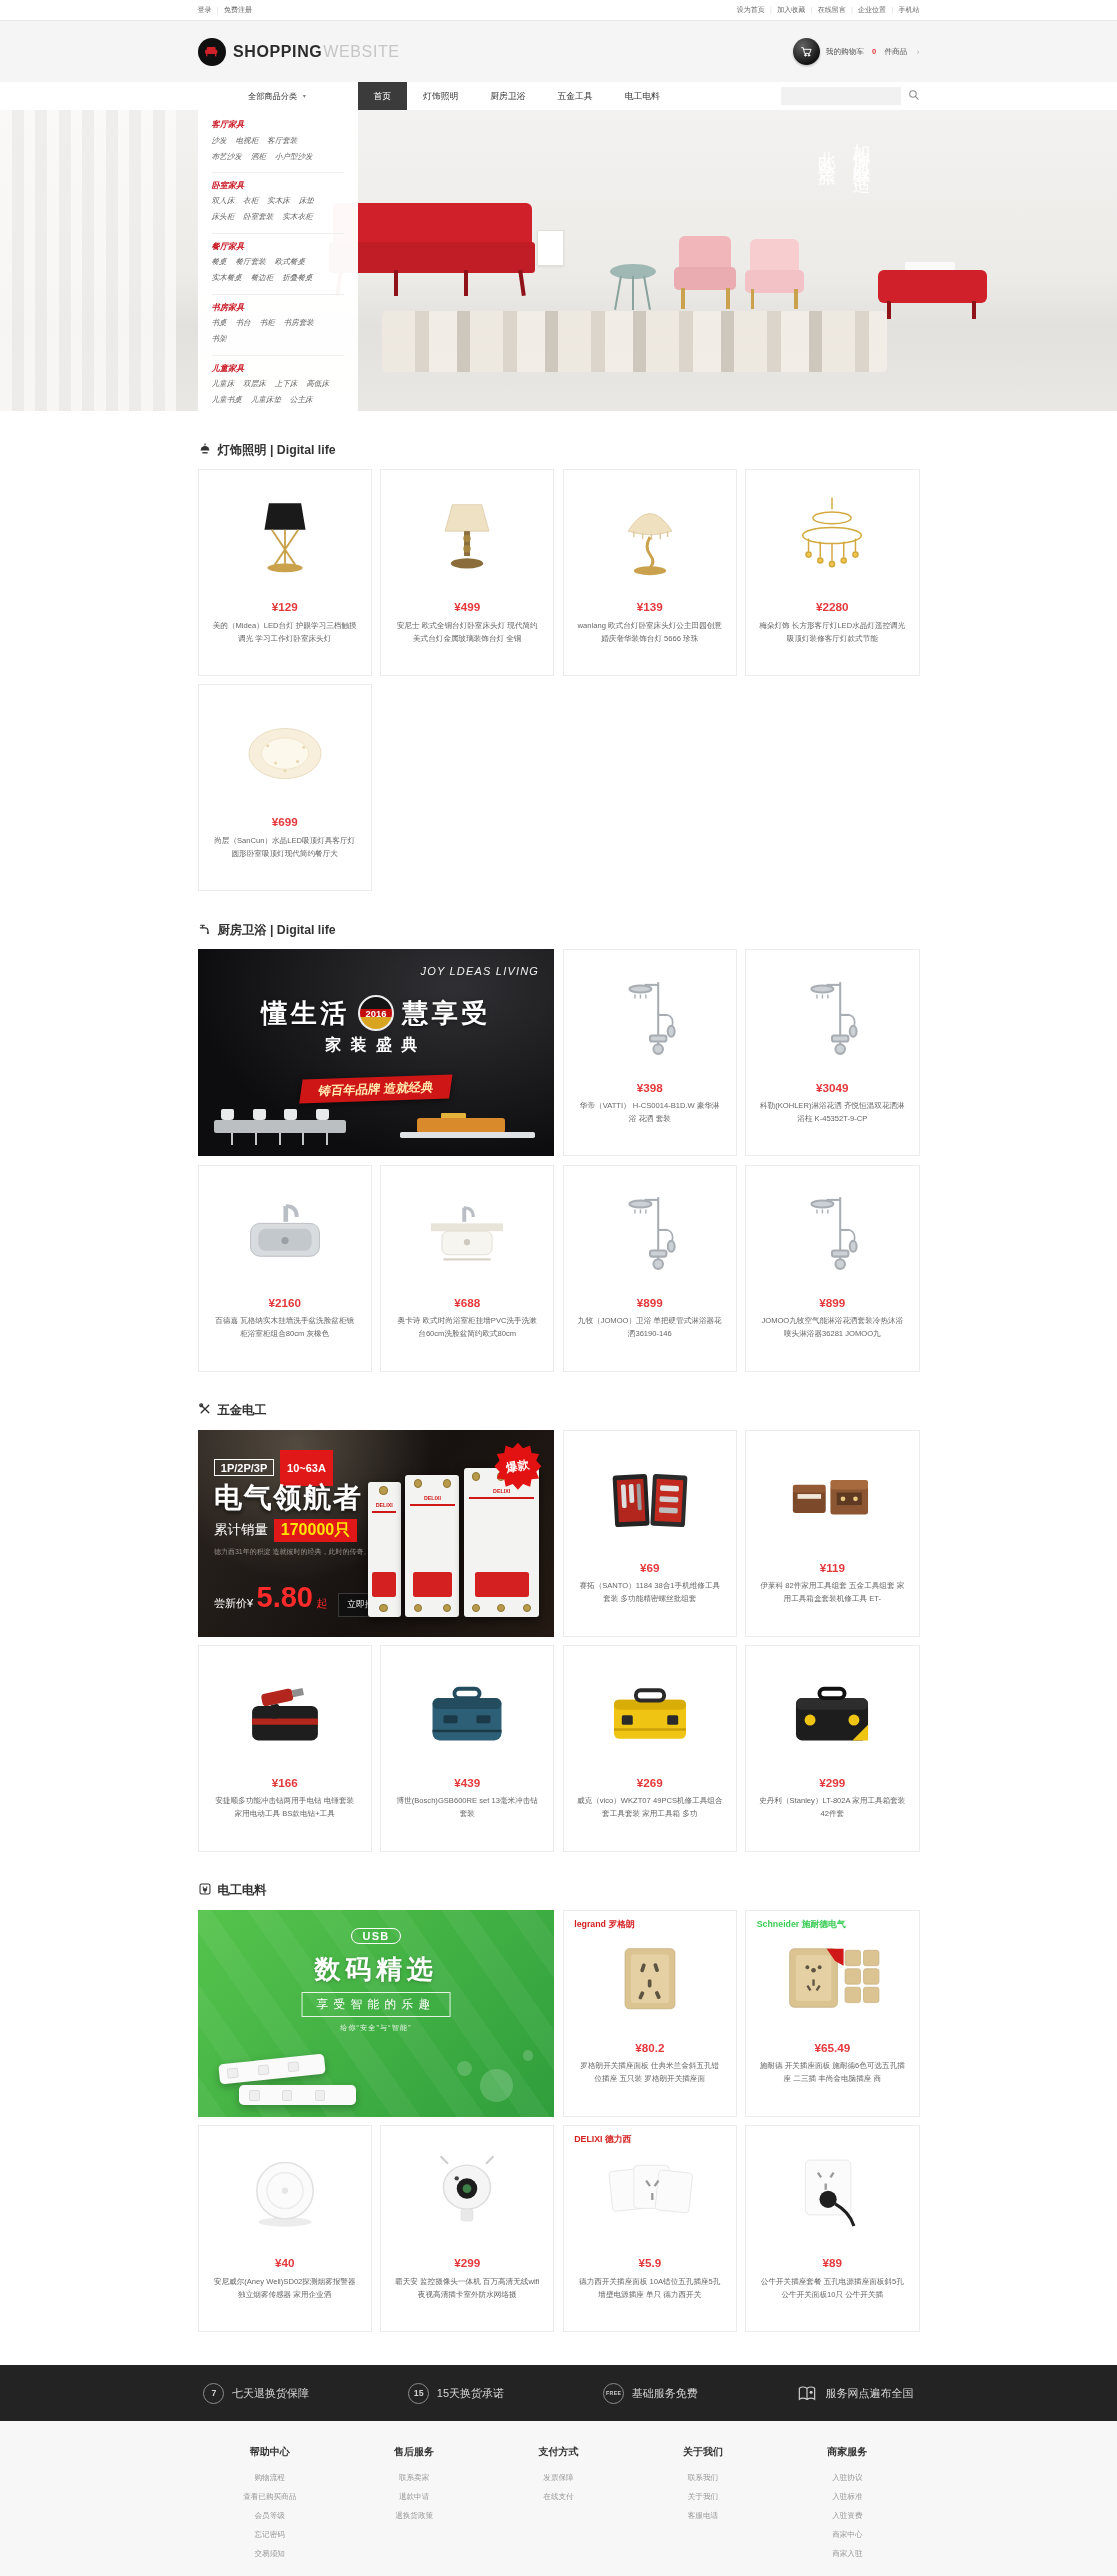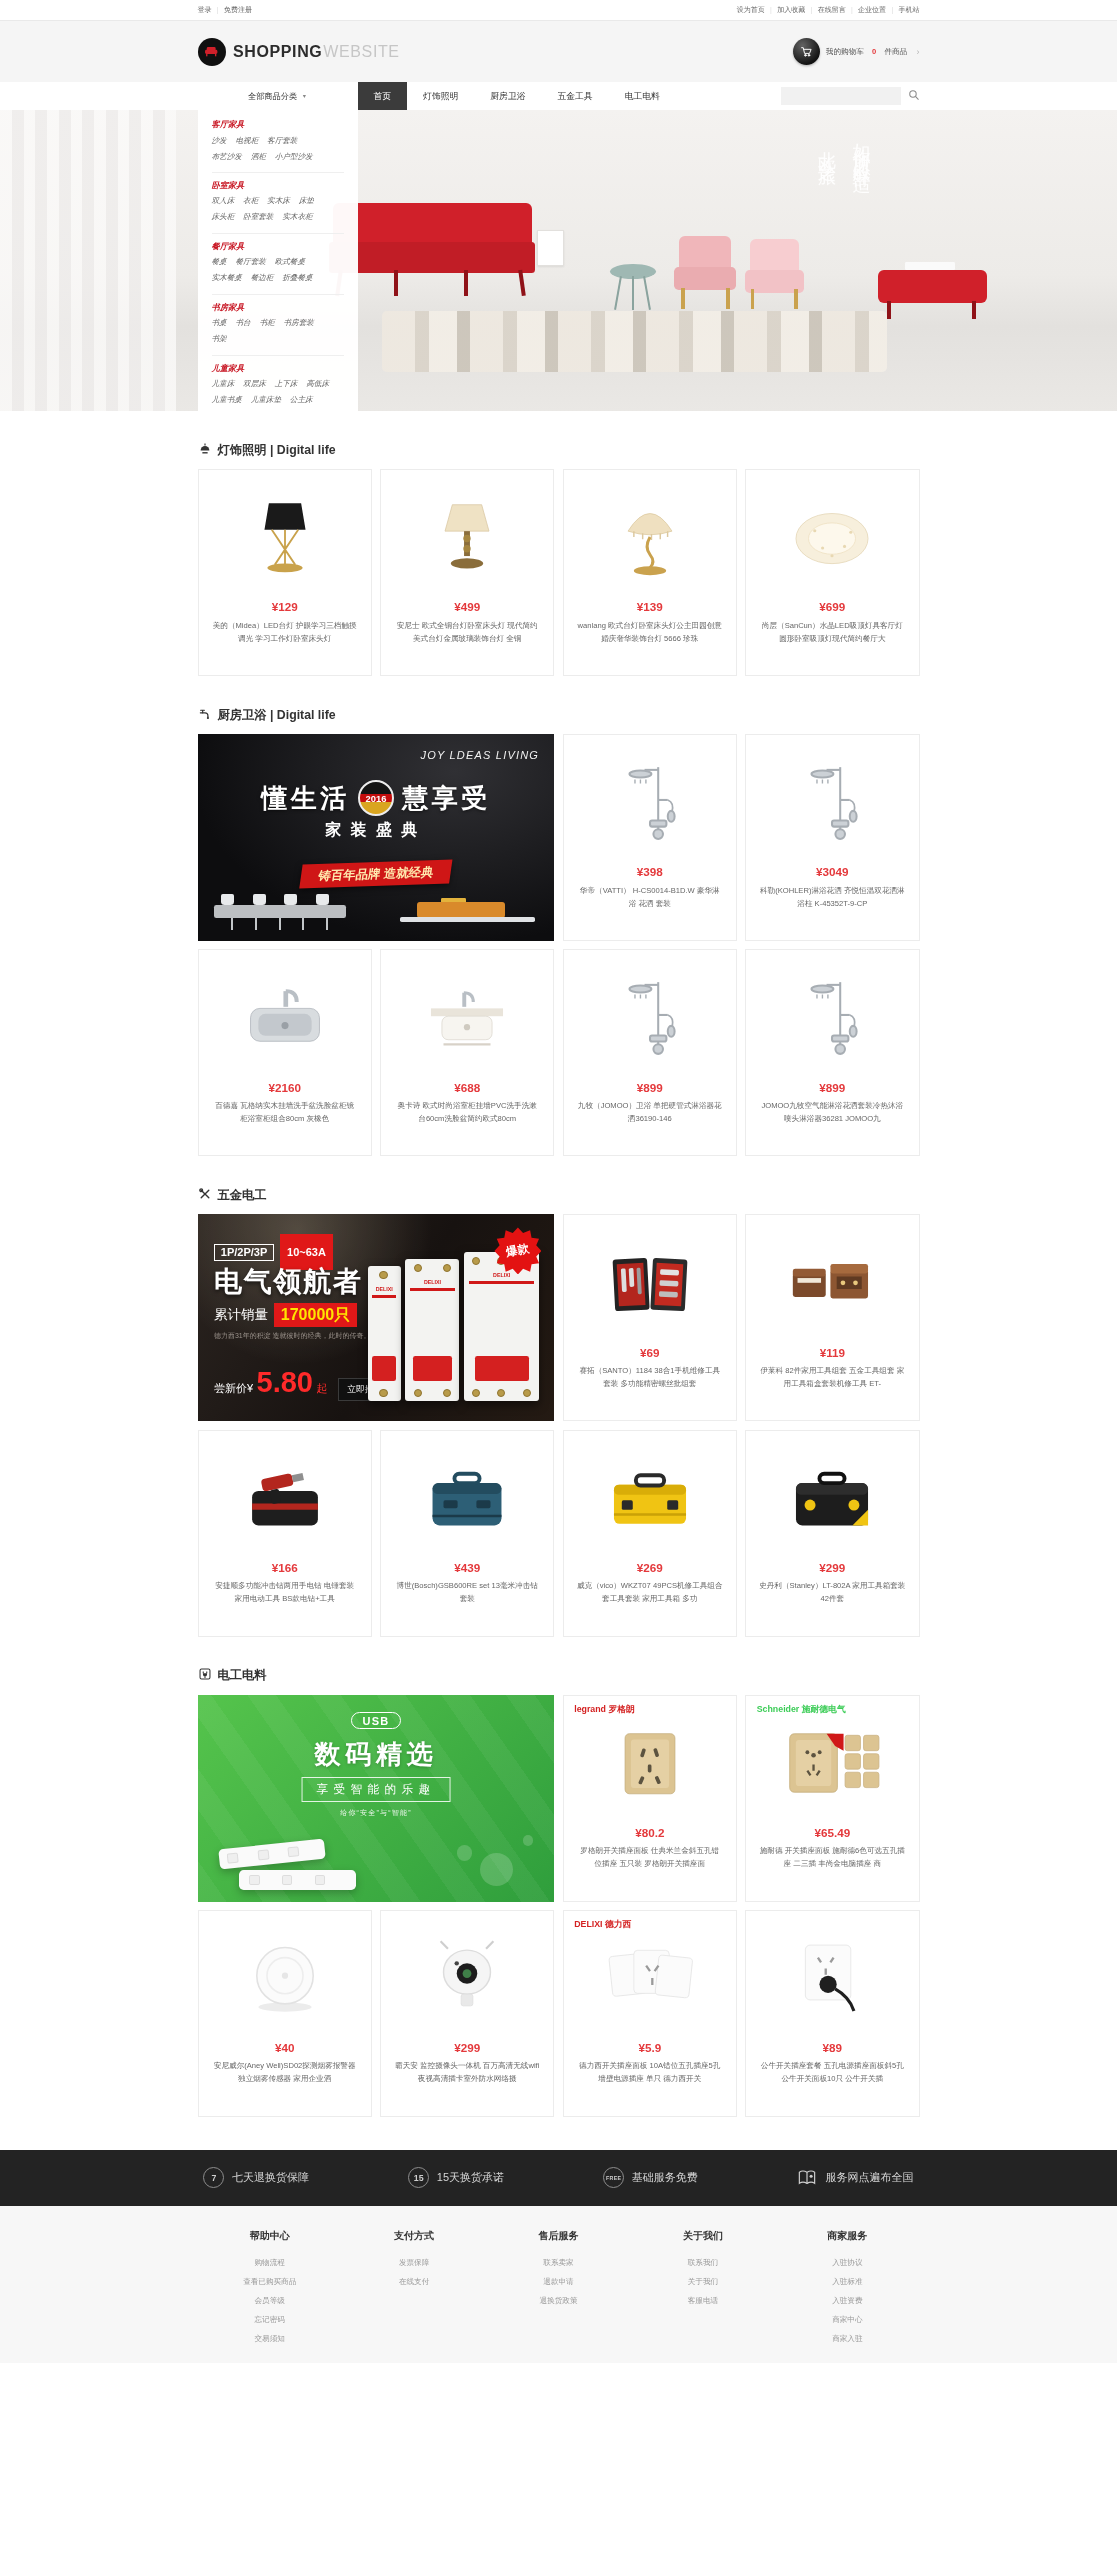--- a/index.html
+++ b/index.html
@@ -403,20 +403,37 @@
             <path d="M38 52v8 M50 55v8 M62 56v8 M74 55v8 M84 52v8" stroke="#dcc89e" stroke-width="2"></path>
             <path d="M60 60 q-8 14 0 24 q8 10 0 18" stroke="#caa24e" stroke-width="4" fill="none"></path>
             <ellipse cx="60" cy="106" rx="22" ry="6" fill="#caa24e"></ellipse>
           </svg>
         </div>
         <div class="price">¥139</div>
         <div class="pname">wanlang 欧式台灯卧室床头灯公主田园创意婚庆奢华装饰台灯 5666 珍珠</div>
       </div>
       <div class="card">
         <div class="pimg">
+          <svg width="88" height="94" viewBox="0 0 120 120" fill="none" stroke="#d2a93c" stroke-width="2">
+            <path d="M60 6v16"></path>
+            <ellipse cx="60" cy="34" rx="26" ry="8"></ellipse>
+            <ellipse cx="60" cy="58" rx="40" ry="11"></ellipse>
+            <path d="M28 62v18 M44 66v22 M60 69v24 M76 66v22 M92 62v18"></path>
+            <circle cx="28" cy="84" r="3.5" fill="#f3c64d"></circle>
+            <circle cx="44" cy="92" r="3.5" fill="#f3c64d"></circle>
+            <circle cx="60" cy="97" r="3.5" fill="#f3c64d"></circle>
+            <circle cx="76" cy="92" r="3.5" fill="#f3c64d"></circle>
+            <circle cx="92" cy="84" r="3.5" fill="#f3c64d"></circle>
+          </svg>
+        </div>
+        <div class="price">¥2280</div>
+        <div class="pname">梅朵灯饰 长方形客厅灯LED水晶灯遥控调光吸顶灯装修客厅灯款式节能</div>
+      </div>
+      <div class="card">
+        <div class="pimg">
           <svg width="94" height="94" viewBox="0 0 120 120">
             <ellipse cx="60" cy="62" rx="46" ry="32" fill="#f7efdc" stroke="#e4d6b6"></ellipse>
             <ellipse cx="60" cy="62" rx="30" ry="20" fill="#fdf8ec" stroke="#eee0c2"></ellipse>
             <circle cx="38" cy="52" r="2" fill="#e8d8b2"></circle>
             <circle cx="84" cy="54" r="2" fill="#e8d8b2"></circle>
             <circle cx="60" cy="84" r="2" fill="#e8d8b2"></circle>
             <circle cx="48" cy="74" r="2" fill="#e8d8b2"></circle>
             <circle cx="76" cy="72" r="2" fill="#e8d8b2"></circle>
           </svg>
         </div>
@@ -885,29 +902,29 @@
   <div class="inner">
       <div class="fcol">
         <h5>帮助中心</h5>
         <a>购物流程</a>
         <a>查看已购买商品</a>
         <a>会员等级</a>
         <a>忘记密码</a>
         <a>交易须知</a>
       </div>
       <div class="fcol">
-        <h5>支付方式</h5>
-        <a>发票保障</a>
-        <a>在线支付</a>
-      </div>
-      <div class="fcol">
         <h5>售后服务</h5>
         <a>联系卖家</a>
         <a>退款申请</a>
         <a>退换货政策</a>
+      </div>
+      <div class="fcol">
+        <h5>支付方式</h5>
+        <a>发票保障</a>
+        <a>在线支付</a>
       </div>
       <div class="fcol">
         <h5>关于我们</h5>
         <a>联系我们</a>
         <a>关于我们</a>
         <a>客服电话</a>
       </div>
       <div class="fcol">
         <h5>商家服务</h5>
         <a>入驻协议</a>

